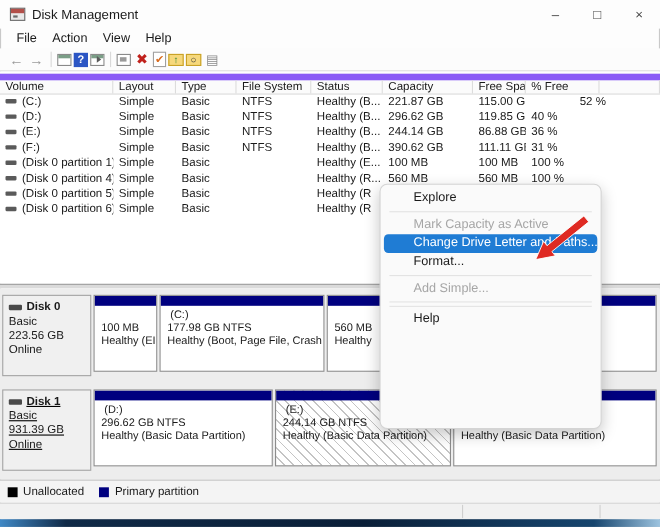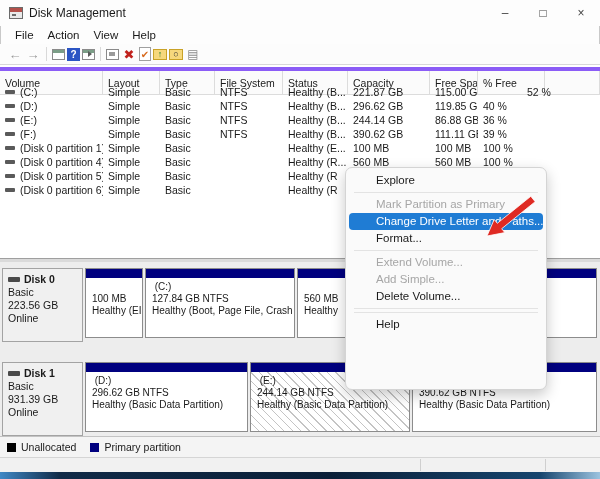--- a/index.html
+++ b/index.html
@@ -33,22 +33,22 @@
   .tb-popup-icon::before{content:"";position:absolute;left:2px;top:2px;width:6px;height:4px;background:#9a9a9a;}
   .tb-help-icon{background:#2b55c4;color:#fff;font-weight:bold;font-size:10px;width:13px;height:13px;}
   .tb-delete-icon{color:#c0211c;font-weight:bold;font-size:13px;}
   .tb-validate-icon{border:1px solid #a0a0a0;background:#fff;color:#d86b1f;font-size:10px;width:12px;height:14px;}
   .tb-up-folder-icon,.tb-find-folder-icon{background:#f6d87c;border:1px solid #c9a227;width:14px;height:11px;font-size:9px;}
   .tb-up-folder-icon{color:#1f7d2c;font-weight:bold;}
   .tb-find-folder-icon{color:#333;}
   .tb-fields-icon{color:#8a8a8a;font-size:12px;}
   
   .listview{position:absolute;left:0;top:65px;width:600px;height:193px;background:#fff;font-size:10.5px;color:#1a1a1a;}
-  .lv-header{position:absolute;left:0;top:2px;height:28px;width:600px;display:flex;
-             border-top:4px solid #8b5cf6;border-bottom:1px solid #dcdcdc;background:#fbfbfb;}
+  .lv-header{position:absolute;left:0;top:2px;height:19px;width:600px;display:flex;
+             border-top:6px solid #8b5cf6;border-bottom:1px solid #dcdcdc;background:#fbfbfb;}
   .lv-hcell{height:100%;display:flex;align-items:center;padding-left:5px;border-right:1px solid #dcdcdc;
             font-size:10.5px;color:#1a1a1a;overflow:hidden;white-space:nowrap;}
   .lv-rows{position:absolute;left:0;top:20px;width:600px;}
   .lv-row{display:flex;height:14px;align-items:center;}
   .lv-cell{height:100%;display:flex;align-items:center;padding-left:5px;overflow:hidden;white-space:nowrap;}
   .vol-icon{display:inline-block;width:10px;height:4px;background:#5a5a5a;border-radius:1px;margin-right:5px;flex:none;}
   
   .splitter{position:absolute;left:0;top:258px;width:600px;height:4px;background:#dadada;border-top:1px solid #9f9f9f;}
   
   .graph{position:absolute;left:0;top:262px;width:600px;height:174px;background:#ededed;}
@@ -164,21 +164,21 @@
           <div class="lv-cell" style="width: 67px;">36 %</div>
         </div>
         <div class="lv-row">
           <div class="lv-cell" style="width: 103px;"><span class="vol-icon"></span>(F:)</div>
           <div class="lv-cell" style="width: 57px;">Simple</div>
           <div class="lv-cell" style="width: 55px;">Basic</div>
           <div class="lv-cell" style="width: 68px;">NTFS</div>
           <div class="lv-cell" style="width: 65px;">Healthy (B...</div>
           <div class="lv-cell" style="width: 82px;">390.62 GB</div>
           <div class="lv-cell" style="width: 48px;">111.11 GB</div>
-          <div class="lv-cell" style="width: 67px;">39 %</div>
+          <div class="lv-cell" style="width: 67px;">31 %</div>
         </div>
         <div class="lv-row">
           <div class="lv-cell" style="width: 103px;"><span class="vol-icon"></span>(Disk 0 partition 1)</div>
           <div class="lv-cell" style="width: 57px;">Simple</div>
           <div class="lv-cell" style="width: 55px;">Basic</div>
           <div class="lv-cell" style="width: 68px;"></div>
           <div class="lv-cell" style="width: 65px;">Healthy (E...</div>
           <div class="lv-cell" style="width: 82px;">100 MB</div>
           <div class="lv-cell" style="width: 48px;">100 MB</div>
           <div class="lv-cell" style="width: 67px;">100 %</div>
@@ -232,35 +232,35 @@
             <div class="part-text">
               <div>&nbsp;</div>
               <div>100 MB</div>
               <div>Healthy (EI</div>
             </div>
           </div>
           <div class="part-box" style="width: 150px;">
             <div class="part-band" style="background: rgb(0, 0, 127);"></div>
             <div class="part-text">
               <div>&nbsp;(C:)</div>
-              <div>127.84 GB NTFS</div>
+              <div>177.98 GB NTFS</div>
               <div>Healthy (Boot, Page File, Crash Du</div>
             </div>
           </div>
           <div class="part-box" style="width: 300px;">
             <div class="part-band" style="background: rgb(0, 0, 127);"></div>
             <div class="part-text">
               <div>&nbsp;</div>
               <div>560 MB</div>
               <div>Healthy</div>
             </div>
           </div>
         </div>
       </div>
-      <div class="disk-block" style="top: 100px;">
+      <div class="disk-block" style="top: 92px; text-decoration: underline;">
         <div class="disk-label">
           <div class="disk-name"><span class="disk-mini-icon"></span>Disk 1</div>
           <div>Basic</div>
           <div>931.39 GB</div>
           <div>Online</div>
         </div>
         <div class="partitions">
           <div class="part-box" style="width: 163px;">
             <div class="part-band" style="background: rgb(0, 0, 127);"></div>
             <div class="part-text">
@@ -303,27 +303,25 @@
   <div class="statusbar">
     <span class="sb-sep" style="left:420px"></span>
     <span class="sb-sep" style="left:545px"></span>
   </div>
 
   <div class="bottomstrip"></div>
 
   <div class="context-menu">
       <div class="cm-item">Explore</div>
       <div class="cm-sep"></div>
-      <div class="cm-item disabled">Mark Partition as Primary</div>
+      <div class="cm-item disabled">Mark Capacity as Active</div>
       <div class="cm-item highlighted" style="background: rgb(31, 124, 212);">Change Drive Letter and Paths...</div>
       <div class="cm-item">Format...</div>
       <div class="cm-sep"></div>
-      <div class="cm-item disabled">Extend Volume...</div>
       <div class="cm-item disabled">Add Simple...</div>
-      <div class="cm-item">Delete Volume...</div>
       <div class="cm-sep"></div>
       <div class="cm-sep"></div>
       <div class="cm-item">Help</div>
     </div>
 
   <svg class="arrow-overlay" viewBox="0 0 600 479">
     <polygon points="487,236 504.8,232.6 501.7,228.7 535.2,201.7 530.8,196.3 497.3,223.3 494.2,219.4" fill="#df2a23" stroke="#ffffff" stroke-width="0.8"></polygon>
   </svg>
 
 </div>

